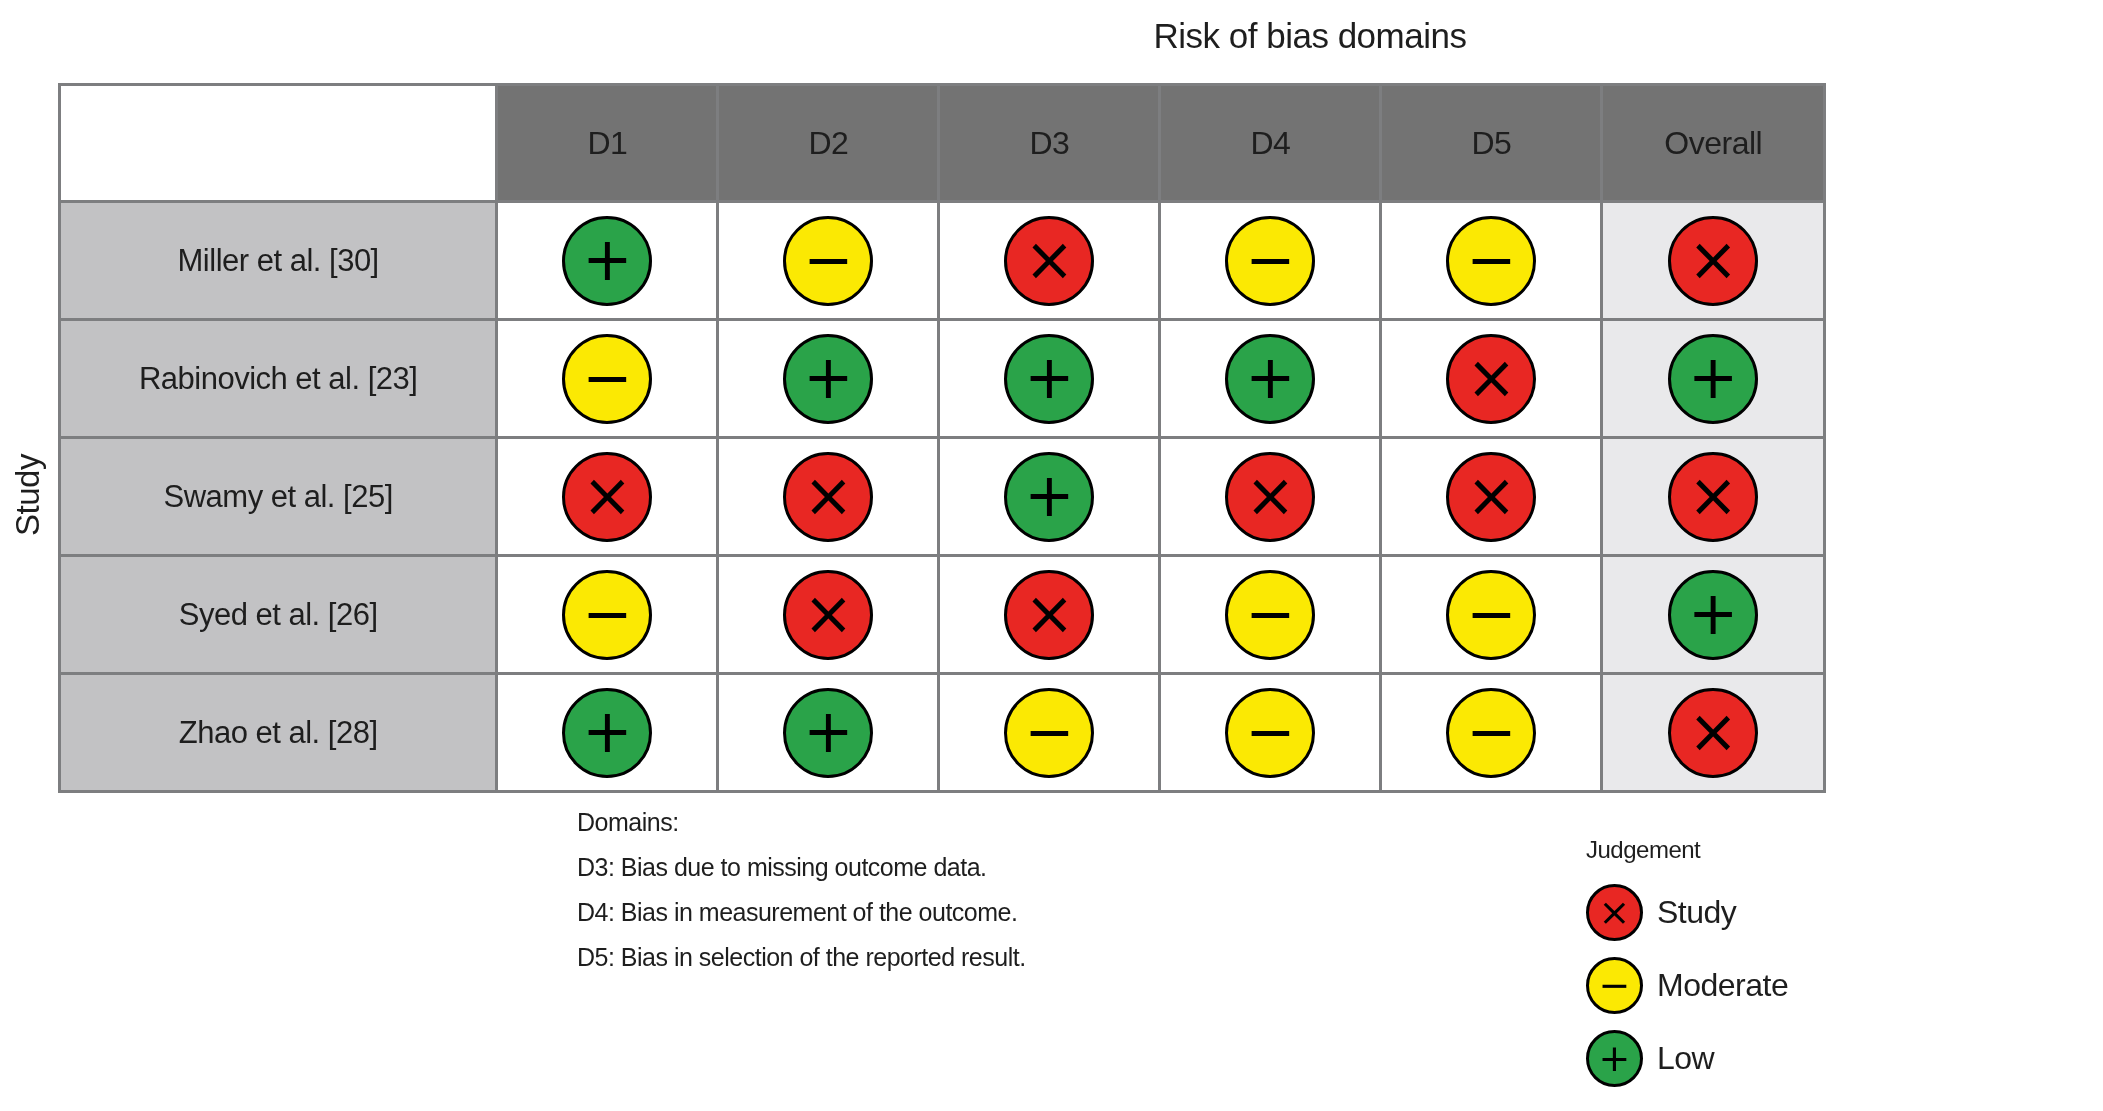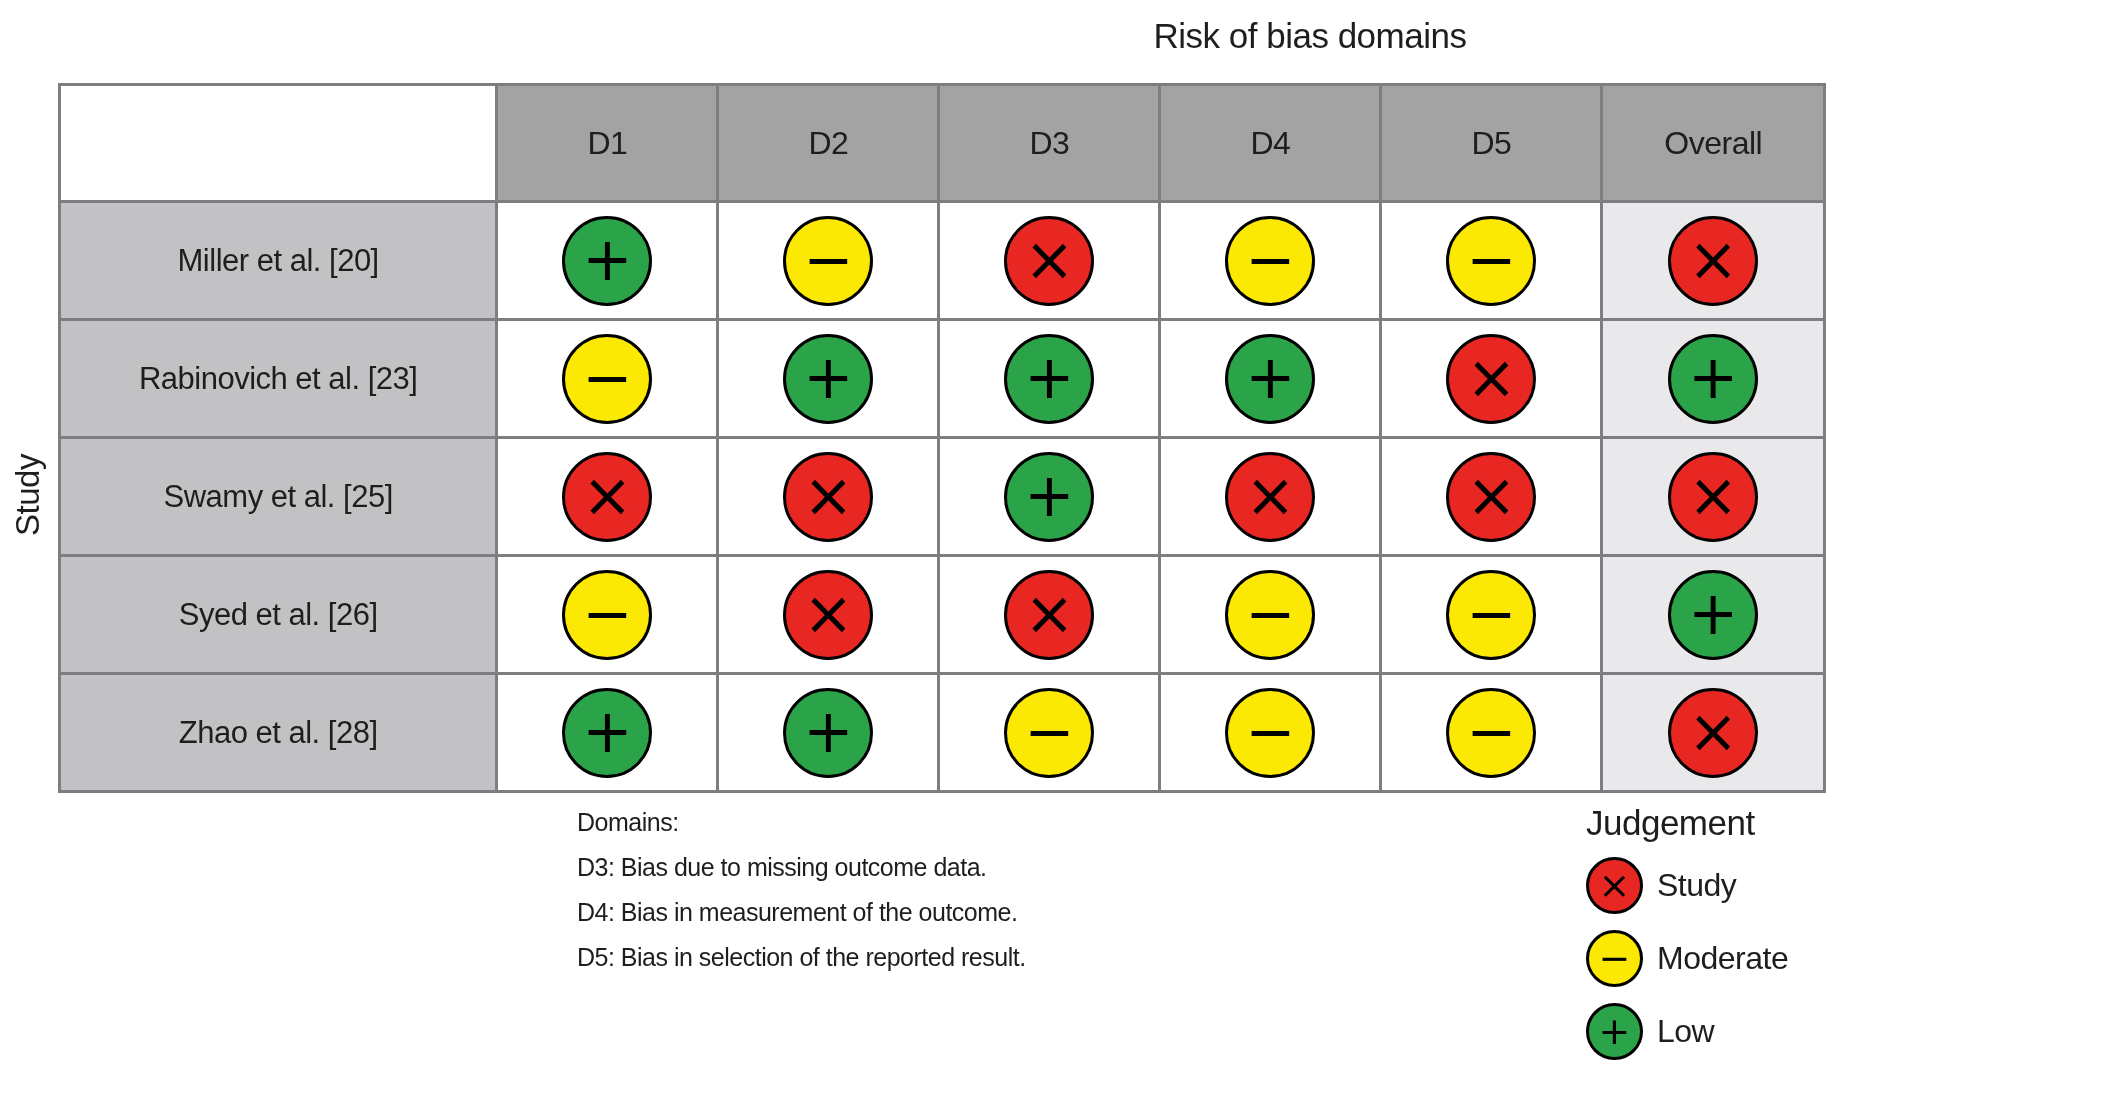--- a/index.html
+++ b/index.html
@@ -50,21 +50,21 @@
   }
   table.rob th, table.rob td {
     border: 3px solid #7d7e80;
     padding: 0;
     text-align: center;
     vertical-align: middle;
     font-weight: normal;
   }
   td.corner { border: none; background: #ffffff; }
   th.hcell {
-    background: #a3a3a3;
+    background: #737373;
     font-size: 32px;
     letter-spacing: -0.5px;
     height: 114px;
   }
   th.rcell {
     background: #c2c2c4;
     font-size: 31px;
     letter-spacing: -0.5px;
     height: 115px;
   }
@@ -98,24 +98,25 @@
     line-height: 45px;
     letter-spacing: -0.5px;
   }
 
   .legend {
     position: absolute;
     left: 1586px;
     top: 800px;
   }
   .legend-title {
-    font-size: 35px;
+    font-size: 24px;
     line-height: 45px;
     margin-bottom: 12px;
     letter-spacing: -0.5px;
+    margin-top: 27px;
   }
   .legend-item {
     display: flex;
     align-items: center;
     margin-bottom: 16px;
   }
   .legend-item .circle.small {
     width: 57px;
     height: 57px;
     margin: 0 14px 0 0;
@@ -152,21 +153,21 @@
       <td class="corner"></td>
       <th class="hcell">D1</th>
       <th class="hcell">D2</th>
       <th class="hcell">D3</th>
       <th class="hcell">D4</th>
       <th class="hcell">D5</th>
       <th class="hcell">Overall</th>
     </tr>
 
     <tr>
-      <th class="rcell">Miller et al. [20]</th>
+      <th class="rcell">Miller et al. [30]</th>
       <td class="cell">
             <span class="circle" style="background: rgb(42, 163, 73);">
               <span class="sym">+</span>
             </span>
           </td>
       <td class="cell">
             <span class="circle" style="background: rgb(251, 233, 3);">
               <span class="sym">−</span>
             </span>
           </td>

